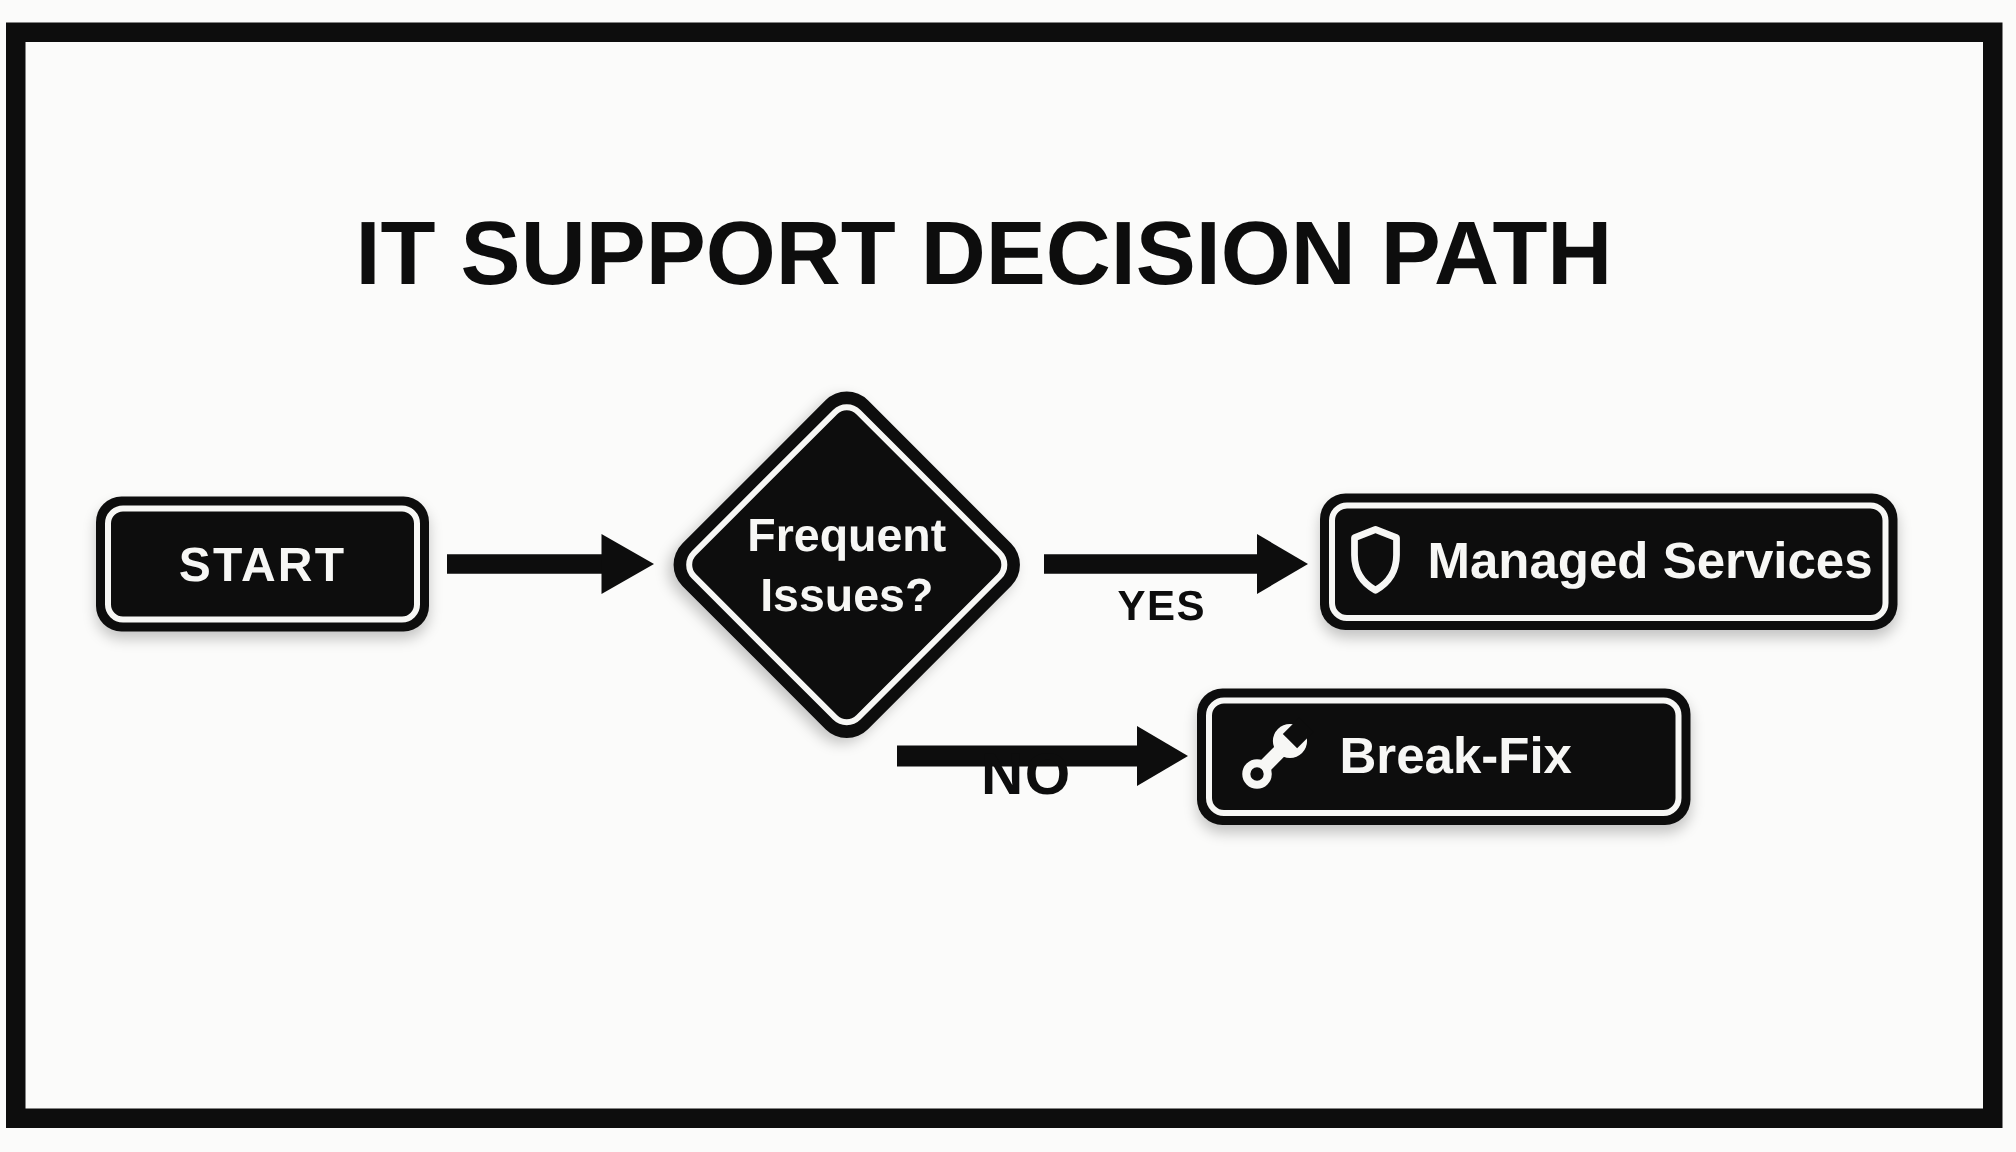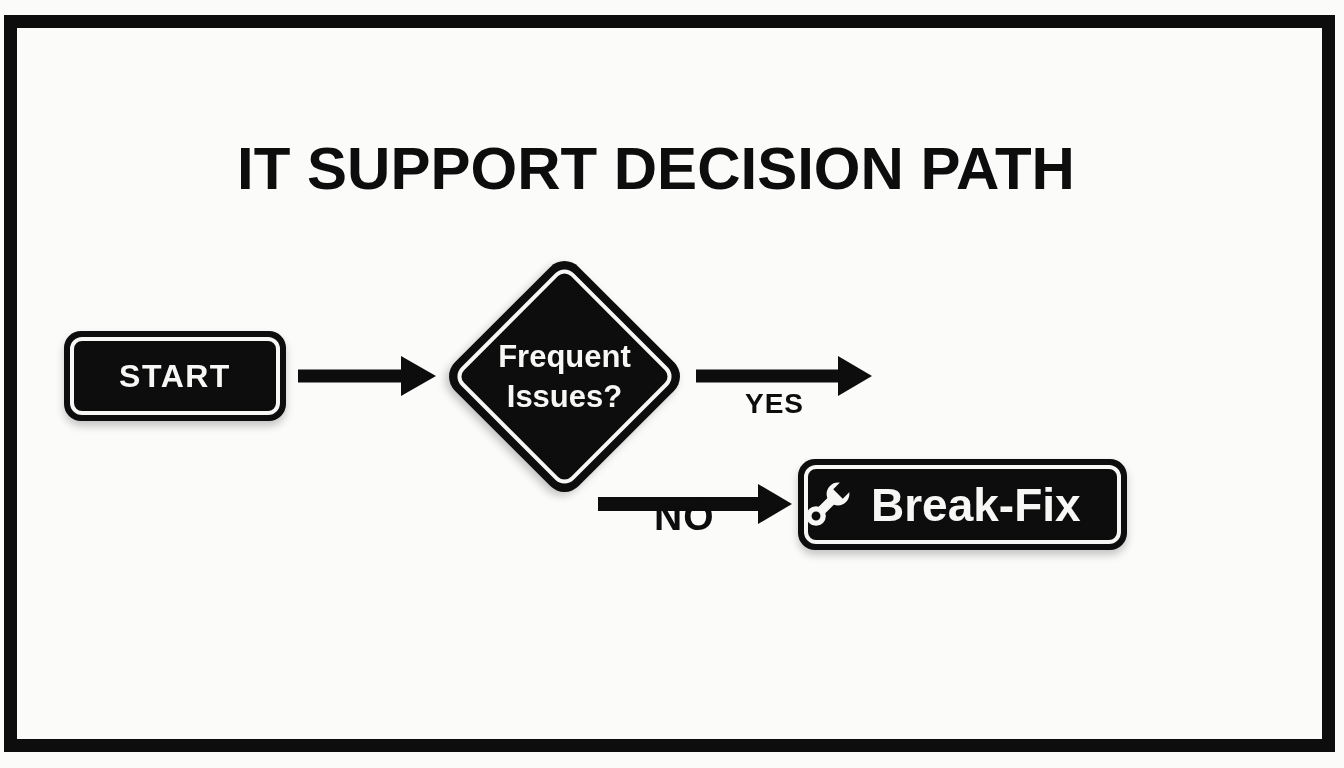--- a/index.html
+++ b/index.html
@@ -70,22 +70,23 @@
     left: 880px; top: 329px;
     width: 385px; height: 91px;
     gap: 15px;
     font-size: 34px;
   }
 
   .node-breakfix {
     left: 798px; top: 459px;
     width: 329px; height: 91px;
     justify-content: flex-start;
+    padding-left: 22px;
     gap: 15px;
-    font-size: 46px;
+    font-size: 34px;
   }
 
   .diamond {
     position: absolute;
     left: 477px; top: 289px;
     width: 175px; height: 175px;
     background: var(--ink);
     border-radius: 20px;
     transform: rotate(45deg);
     box-shadow: 0 5px 9px rgba(0,0,0,0.22);
@@ -164,20 +165,26 @@
   <div class="diamond">
     <div class="diamond-label">
       <span>Frequent</span>
       <span>Issues?</span>
     </div>
   </div>
 
   <div class="edge-label edge-label-yes">YES</div>
   <div class="edge-label edge-label-no">NO</div>
 
+  <div class="node node-managed">
+    <svg class="node-icon" width="40" height="52" viewBox="0 0 40 52">
+      <path class="icon-stroke" stroke-width="4.5" stroke-linejoin="round" d="M20 4 L34 9.5 V21 C34 32.5 28 40 20 44.5 C12 40 6 32.5 6 21 V9.5 Z"></path>
+    </svg>
+    <span>Managed Services</span>
+  </div>
 
   <div class="node node-breakfix">
     <svg class="node-icon" width="58" height="58" viewBox="0 0 56 56">
       <g transform="rotate(45 28 28)">
         <circle class="icon-fill" cx="28" cy="13" r="11"></circle>
         <rect class="icon-cut" x="21.5" y="-2" width="13" height="15"></rect>
         <rect class="icon-fill" x="23.5" y="15" width="9" height="25" rx="2"></rect>
         <circle class="icon-fill" cx="28" cy="43" r="9.5"></circle>
         <circle class="icon-cut" cx="28" cy="43" r="4.3"></circle>
       </g>

